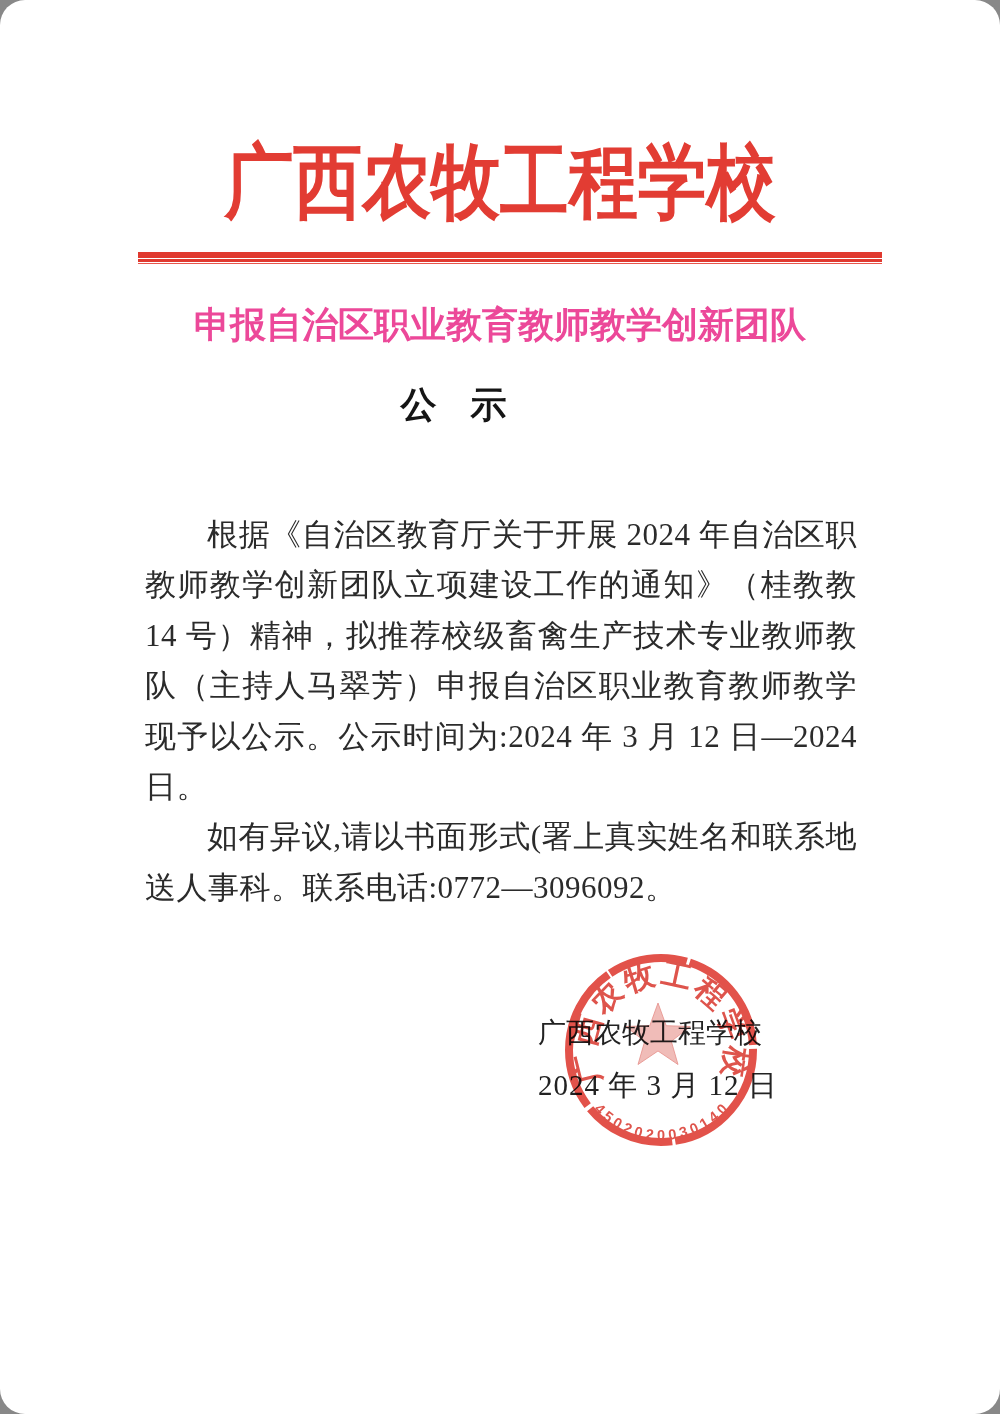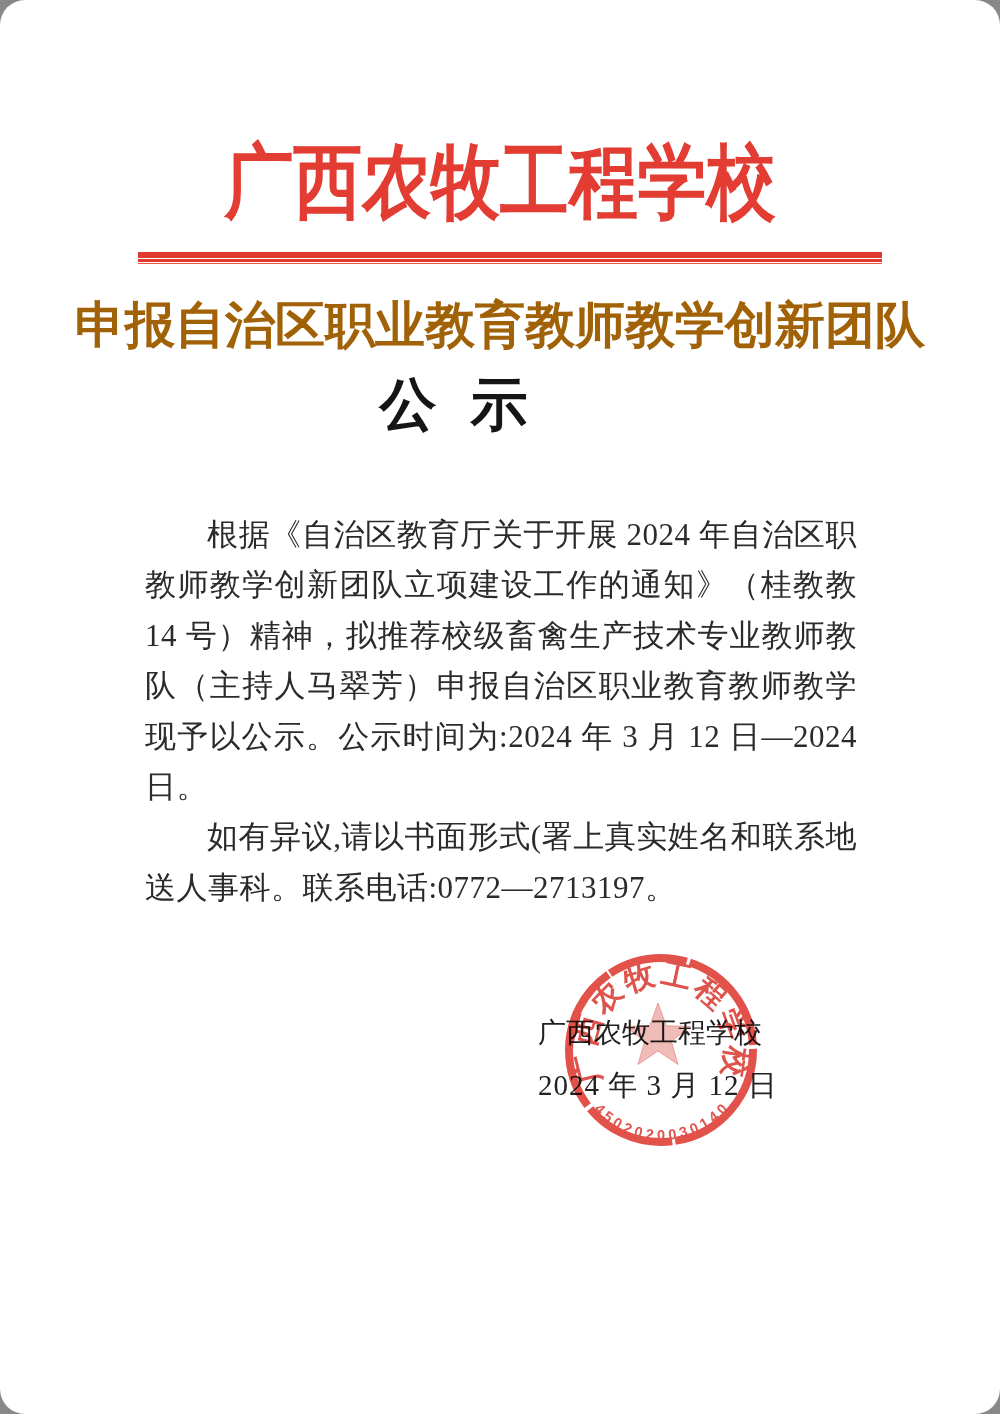--- a/index.html
+++ b/index.html
@@ -19,26 +19,26 @@
   }
   
   .rule{position:absolute;left:138px;top:252px;width:744px;height:12px;}
   .rule .bar1{height:6px;background:#e0392f;}
   .rule .gap1{height:1px;background:#ffffff;}
   .rule .bar2{height:2.5px;background:#e0392f;}
   .rule .gap2{height:1px;background:#ffffff;}
   .rule .bar3{height:1.5px;background:#e8564d;}
   .doc-title{
     position:absolute;top:301px;left:0;width:1000px;text-align:center;
-    font-size:50px;font-weight:bold;color:#a16207;line-height:48px;
+    font-size:36px;font-weight:bold;color:#ec4899;line-height:48px;
     white-space:nowrap;letter-spacing:0px;
   }
   .doc-subtitle{
     position:absolute;top:381px;left:0;width:907px;text-align:center;
-    font-size:57px;font-weight:bold;color:#151515;line-height:48px;
+    font-size:36px;font-weight:bold;color:#151515;line-height:48px;
   }
   .doc-subtitle .ch1{margin-right:34px;}
   .body-text{
     position:absolute;left:145px;top:510px;width:712px;
     font-size:31px;color:#2b2b2b;
   }
   .bline{
     height:50.4px;line-height:50.4px;white-space:nowrap;
     letter-spacing:0.5px;
   }
@@ -76,21 +76,21 @@
   </div>
 
   <div class="body-text">
     <div class="bline just indent">根据《自治区教育厅关于开展 2024 年自治区职业教育</div>
     <div class="bline just">教师教学创新团队立项建设工作的通知》（桂教教师〔2024〕</div>
     <div class="bline just">14 号）精神，拟推荐校级畜禽生产技术专业教师教学创新团</div>
     <div class="bline just">队（主持人马翠芳）申报自治区职业教育教师教学创新团队，</div>
     <div class="bline just">现予以公示。公示时间为:2024 年 3 月 12 日—2024 年 3 月 17</div>
     <div class="bline">日。</div>
     <div class="bline just indent">如有异议,请以书面形式(署上真实姓名和联系地址、电话)</div>
-    <div class="bline">送人事科。联系电话:0772—2713197。</div>
+    <div class="bline">送人事科。联系电话:0772—3096092。</div>
   </div>
 
   <div class="signature">
     <div class="sig-name">广西农牧工程学校</div>
     <div class="sig-date">2024 年 3 月 12 日</div>
   </div>
 
   <div class="seal">
     <svg id="stamp-svg" viewBox="0 0 220 220" width="220" height="220">
         <circle cx="110" cy="110" r="92" fill="none" stroke="#e0433a" stroke-width="8" stroke-dasharray="130 3 92 4 148 2 80 3 110 4"></circle>

